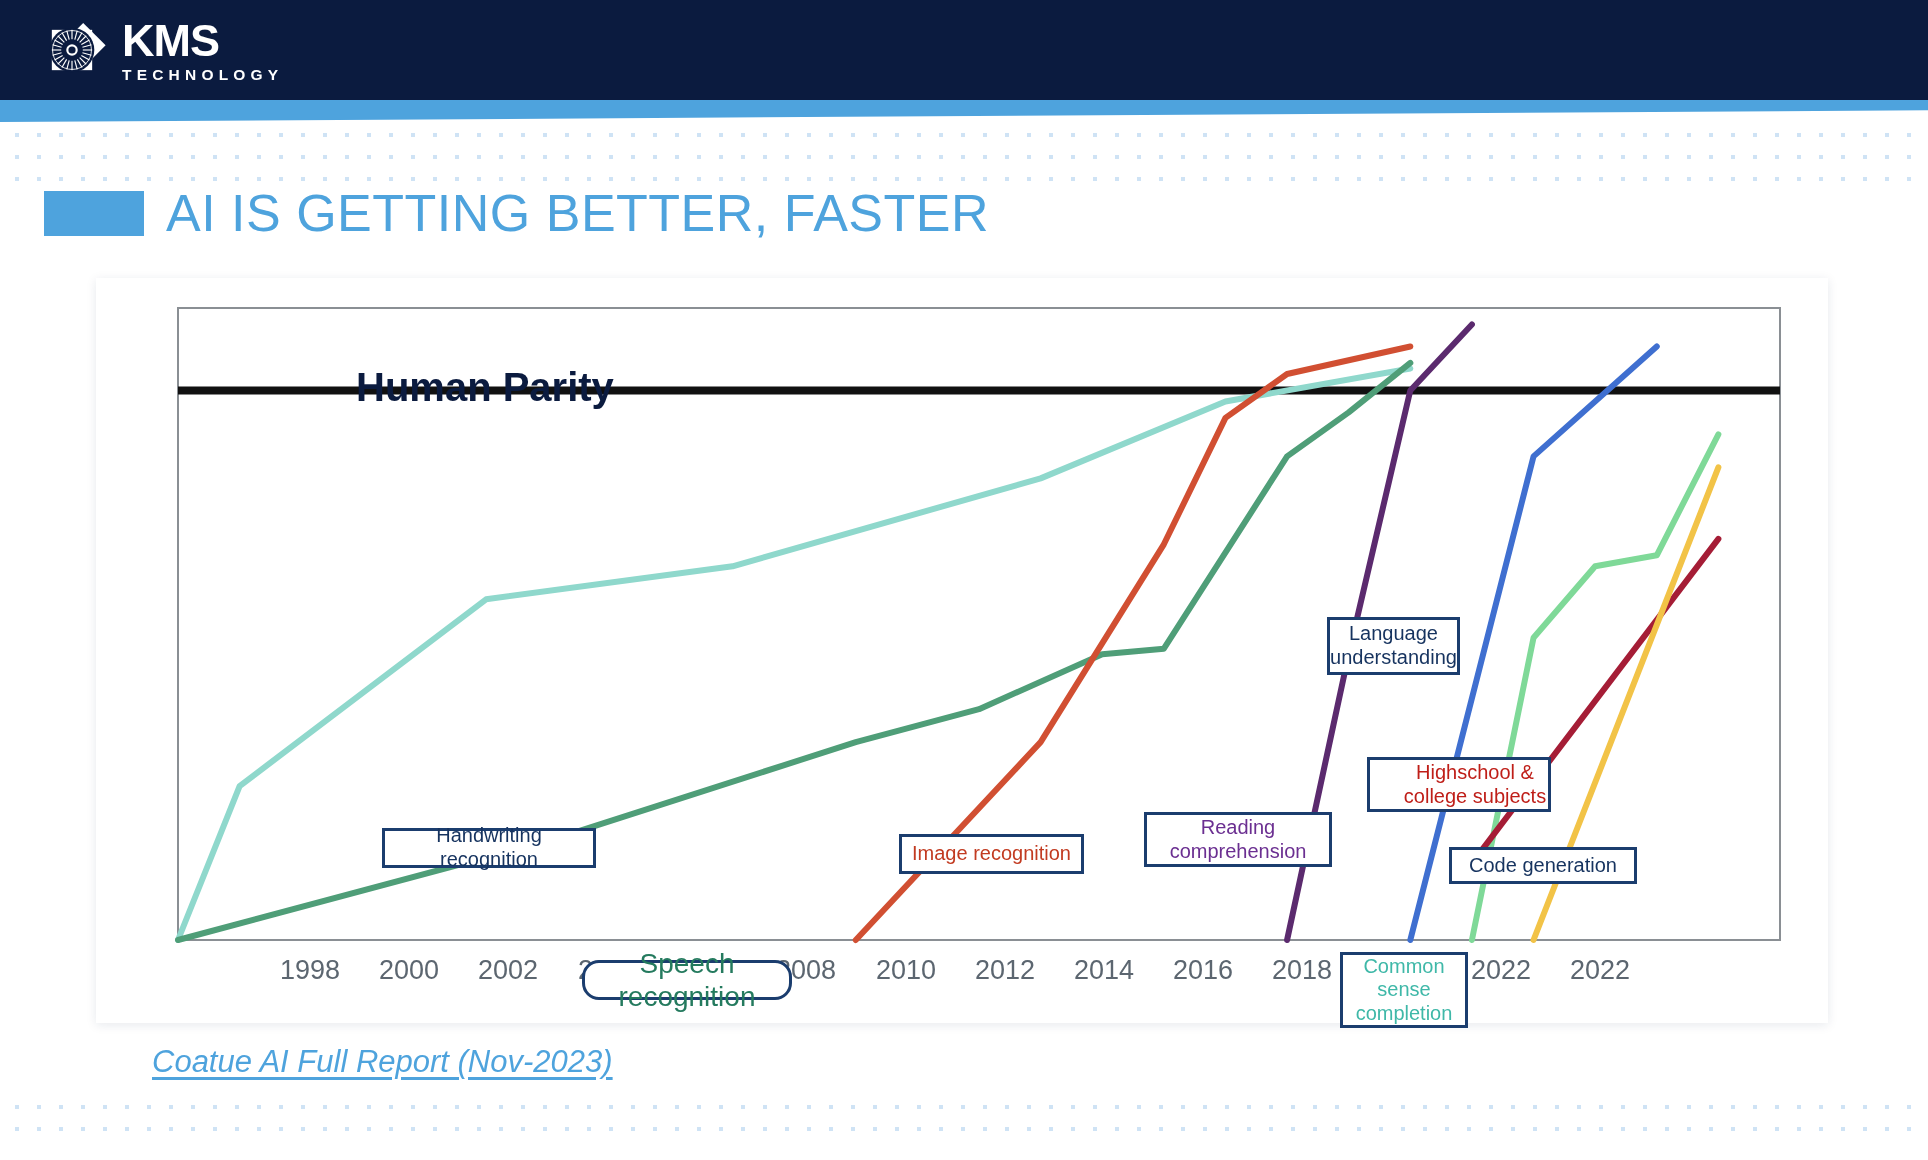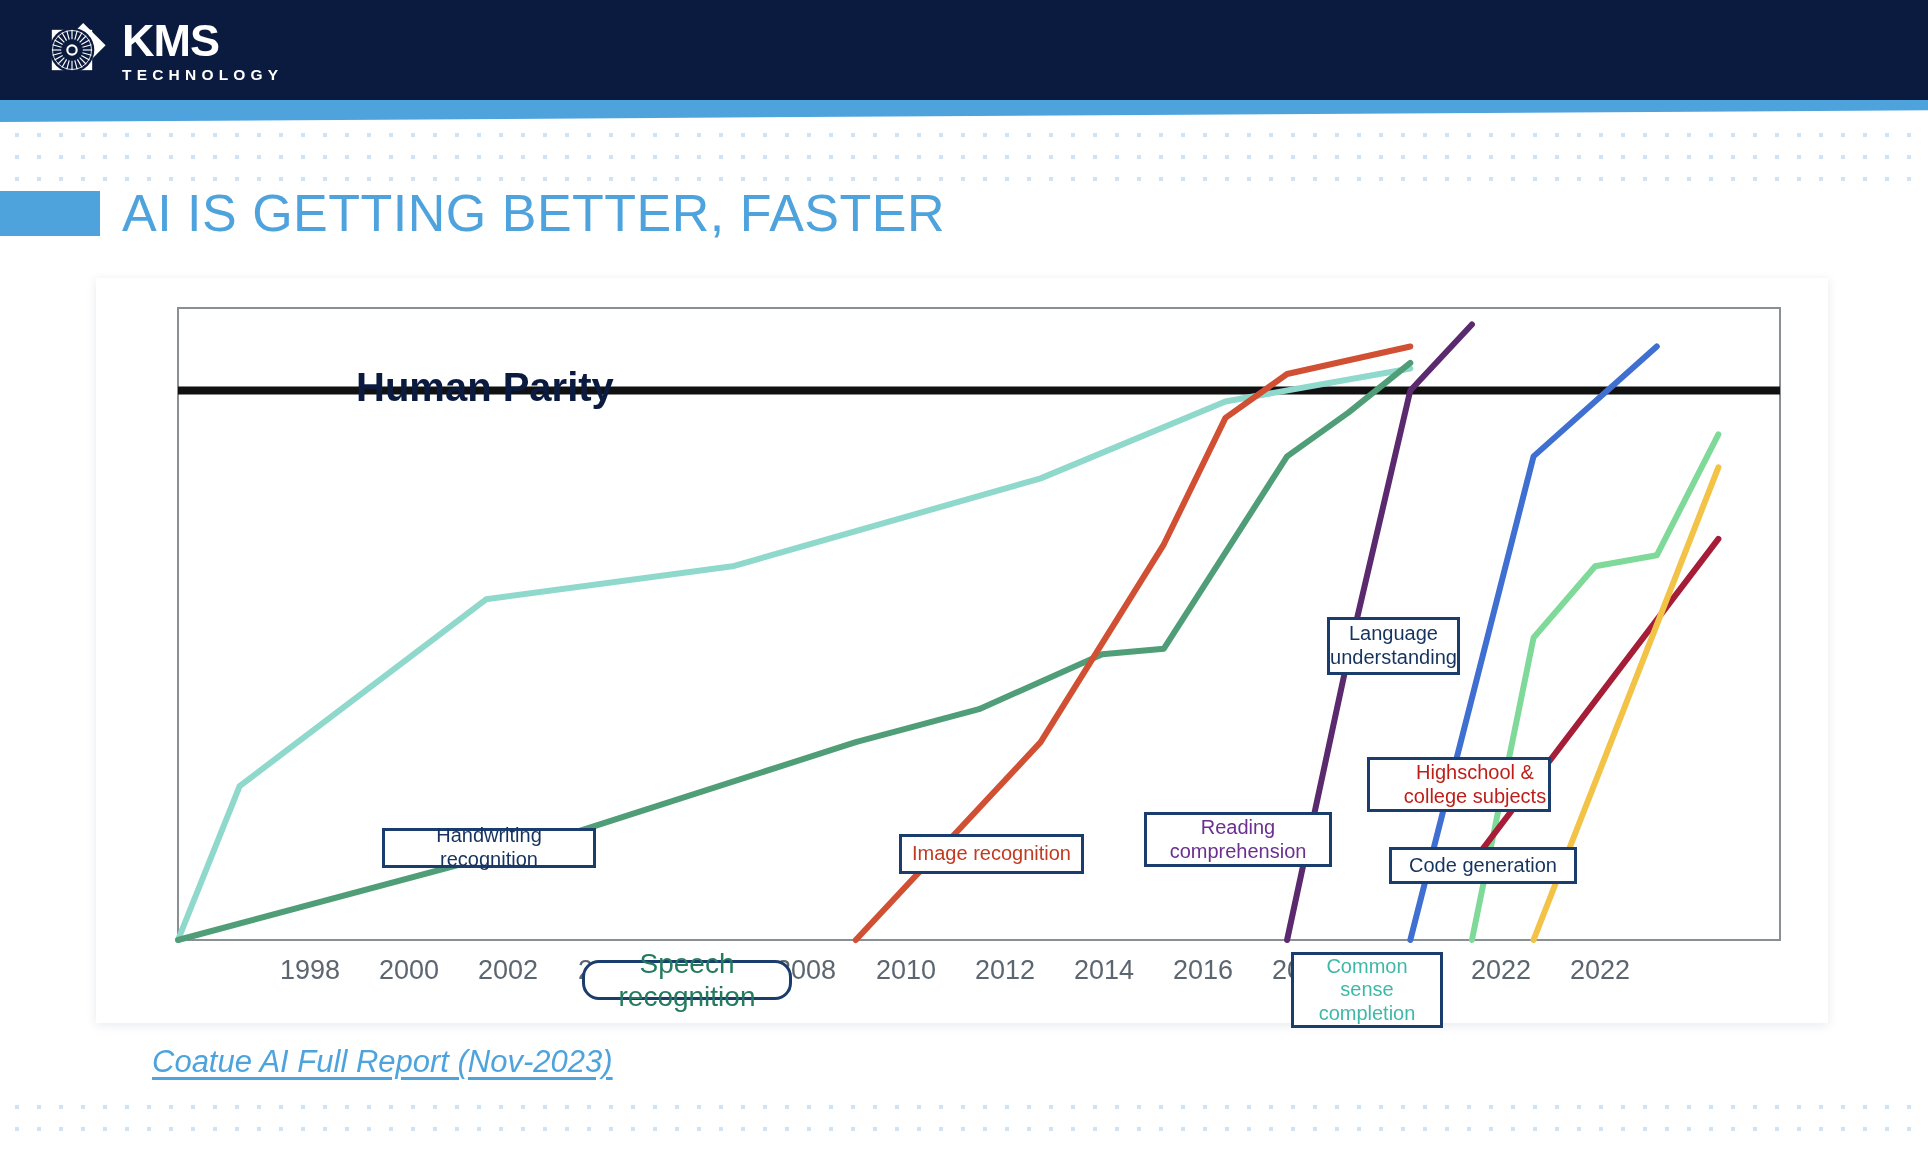--- a/index.html
+++ b/index.html
@@ -82,20 +82,21 @@
   }
 
   
   .title-row {
     position: absolute;
     top: 183px;
     left: 0;
     display: flex;
     align-items: center;
     z-index: 6;
+    padding-left: 44px;
   }
   .title-swatch {
     width: 100px;
     height: 45px;
     background: #4ea3dd;
     flex: none;
   }
   .title-text {
     margin-left: 22px;
     font-size: 52px;
@@ -273,24 +274,24 @@
 comprehension</span>
       </div>
       <div class="callout" style="left: 1327px; top: 617px; width: 133px; height: 58px; color: rgb(22, 51, 95); font-size: 20px;">
         <span style="white-space: pre-line;">Language
 understanding</span>
       </div>
       <div class="callout" style="left: 1367px; top: 757px; width: 184px; height: 55px; color: rgb(191, 30, 24); font-size: 20px; padding-left: 32px;">
         <span style="white-space: pre-line;">Highschool &amp;
 college subjects</span>
       </div>
-      <div class="callout" style="left: 1389px; top: 847px; width: 188px; height: 37px; color: rgb(22, 51, 95); font-size: 20px;">
+      <div class="callout" style="left: 1449px; top: 847px; width: 188px; height: 37px; color: rgb(22, 51, 95); font-size: 20px;">
         <span style="white-space: pre-line;">Code generation</span>
       </div>
-      <div class="callout" style="left: 1291px; top: 952px; width: 152px; height: 76px; color: rgb(63, 184, 168); font-size: 20px; justify-content: center;">
+      <div class="callout" style="left: 1340px; top: 952px; width: 128px; height: 76px; color: rgb(63, 184, 168); font-size: 20px; justify-content: center;">
         <span style="white-space: pre-line;">Common
 sense
 completion</span>
       </div>
     </div>
   <div id="tick-layer">
       <div class="xtick" style="left: 310px; top: 955px;">1998</div>
       <div class="xtick" style="left: 409px; top: 955px;">2000</div>
       <div class="xtick" style="left: 508px; top: 955px;">2002</div>
       <div class="xtick" style="left: 608px; top: 955px;">2004</div>

